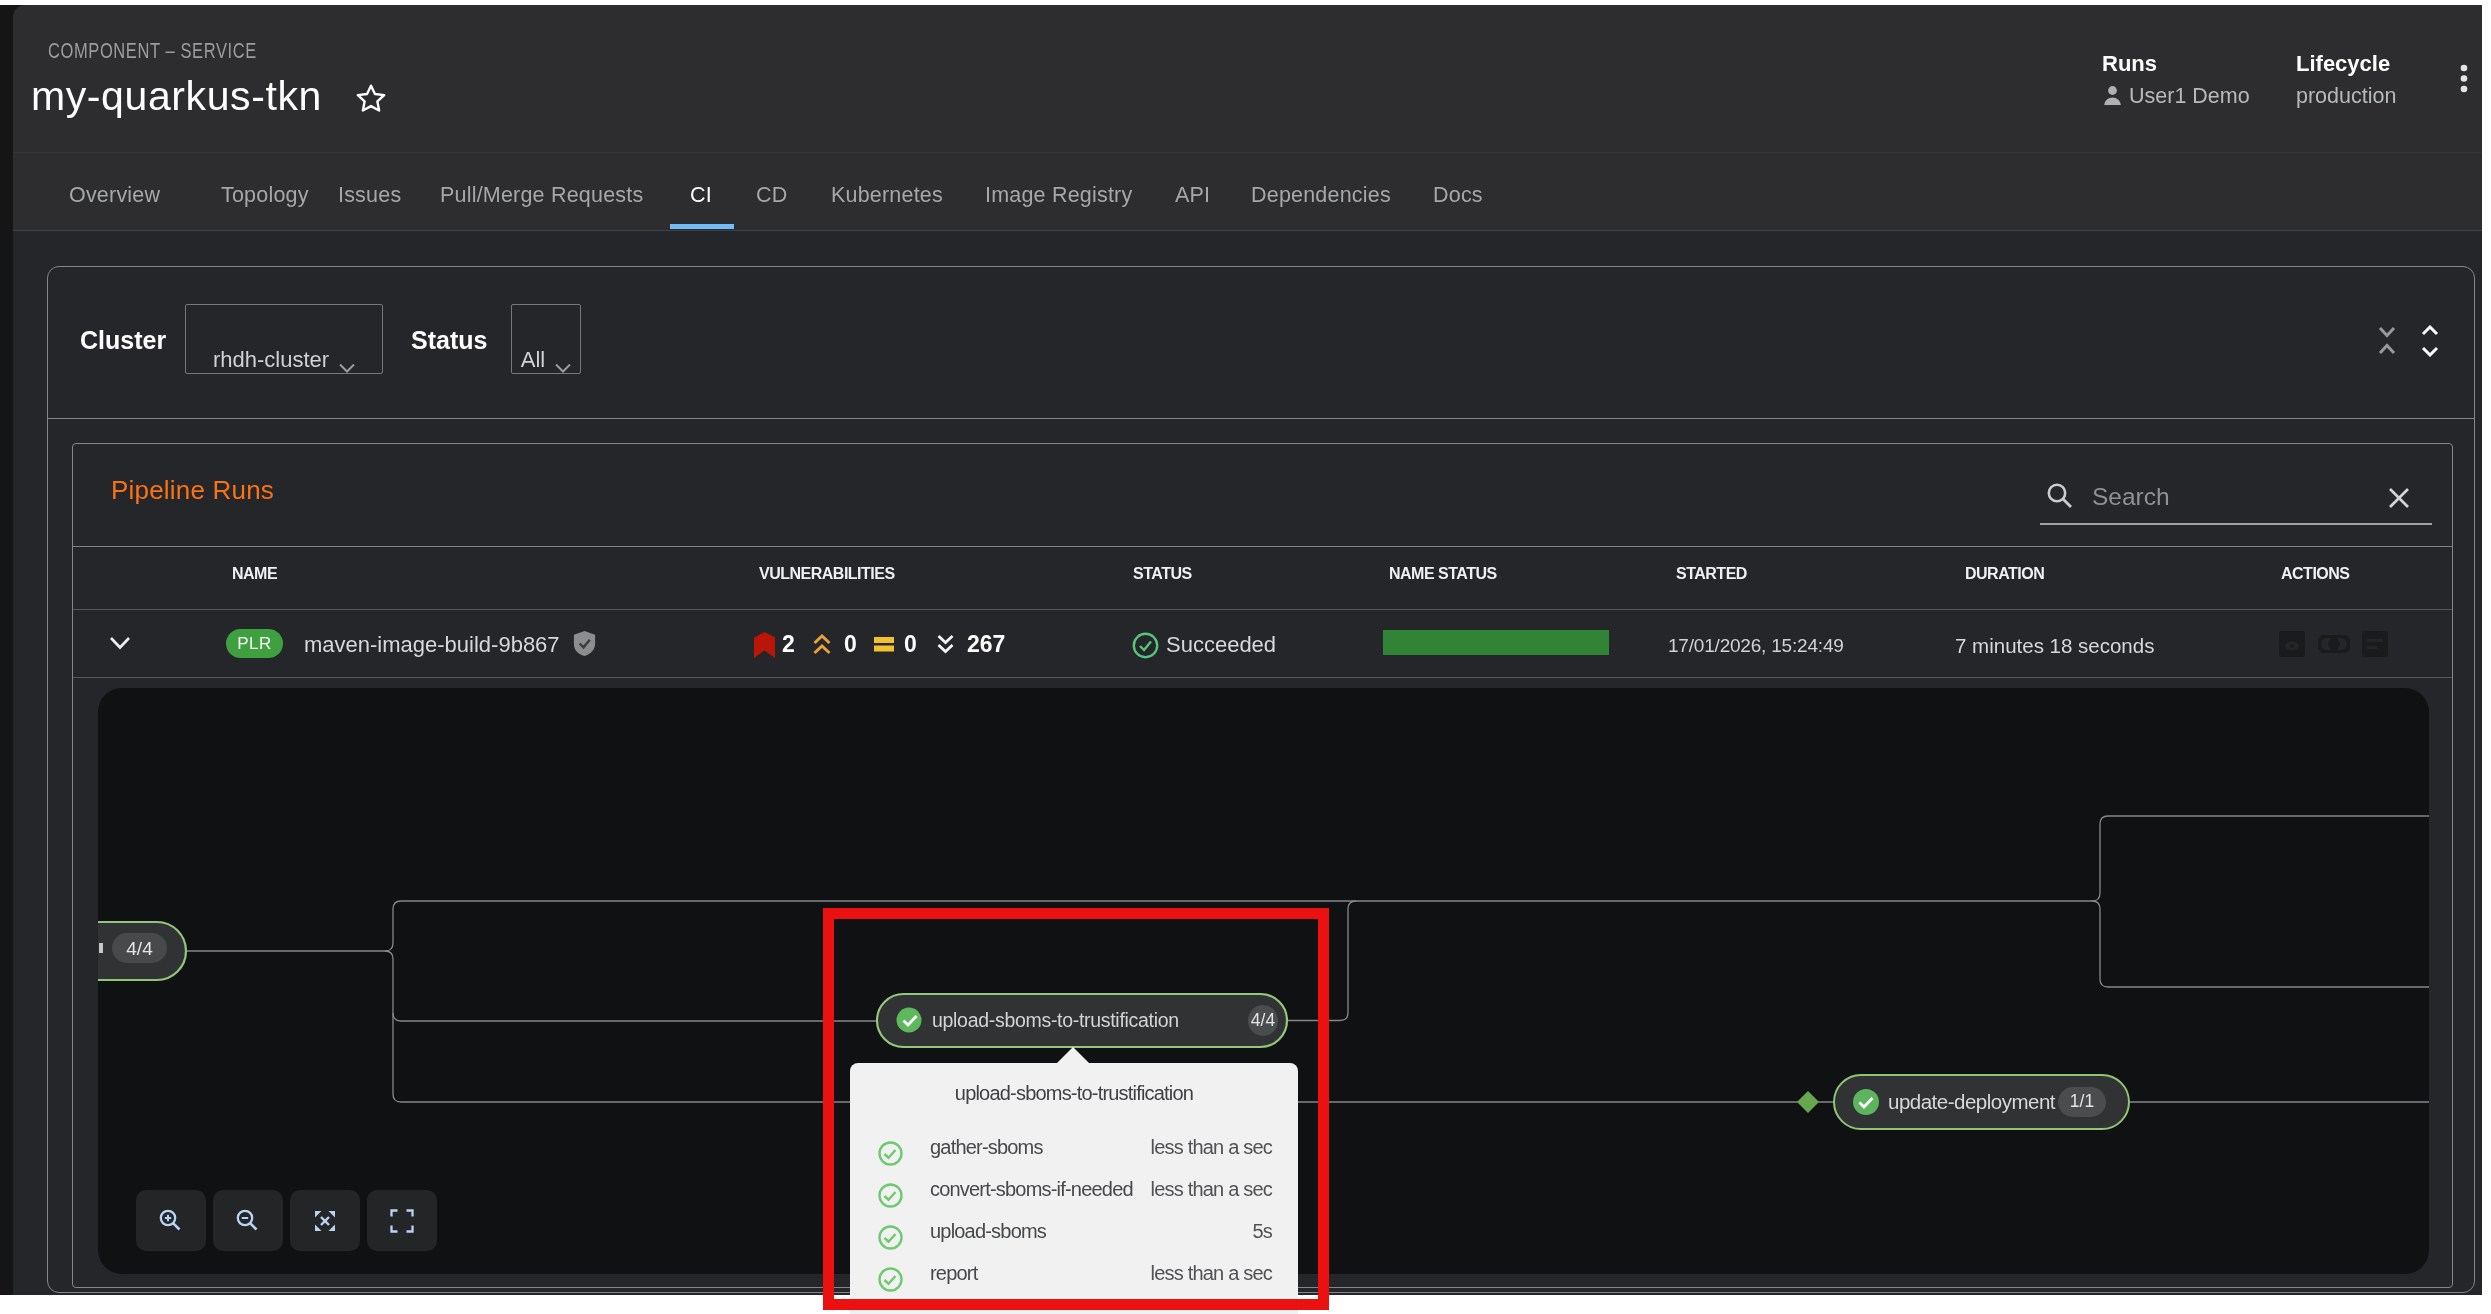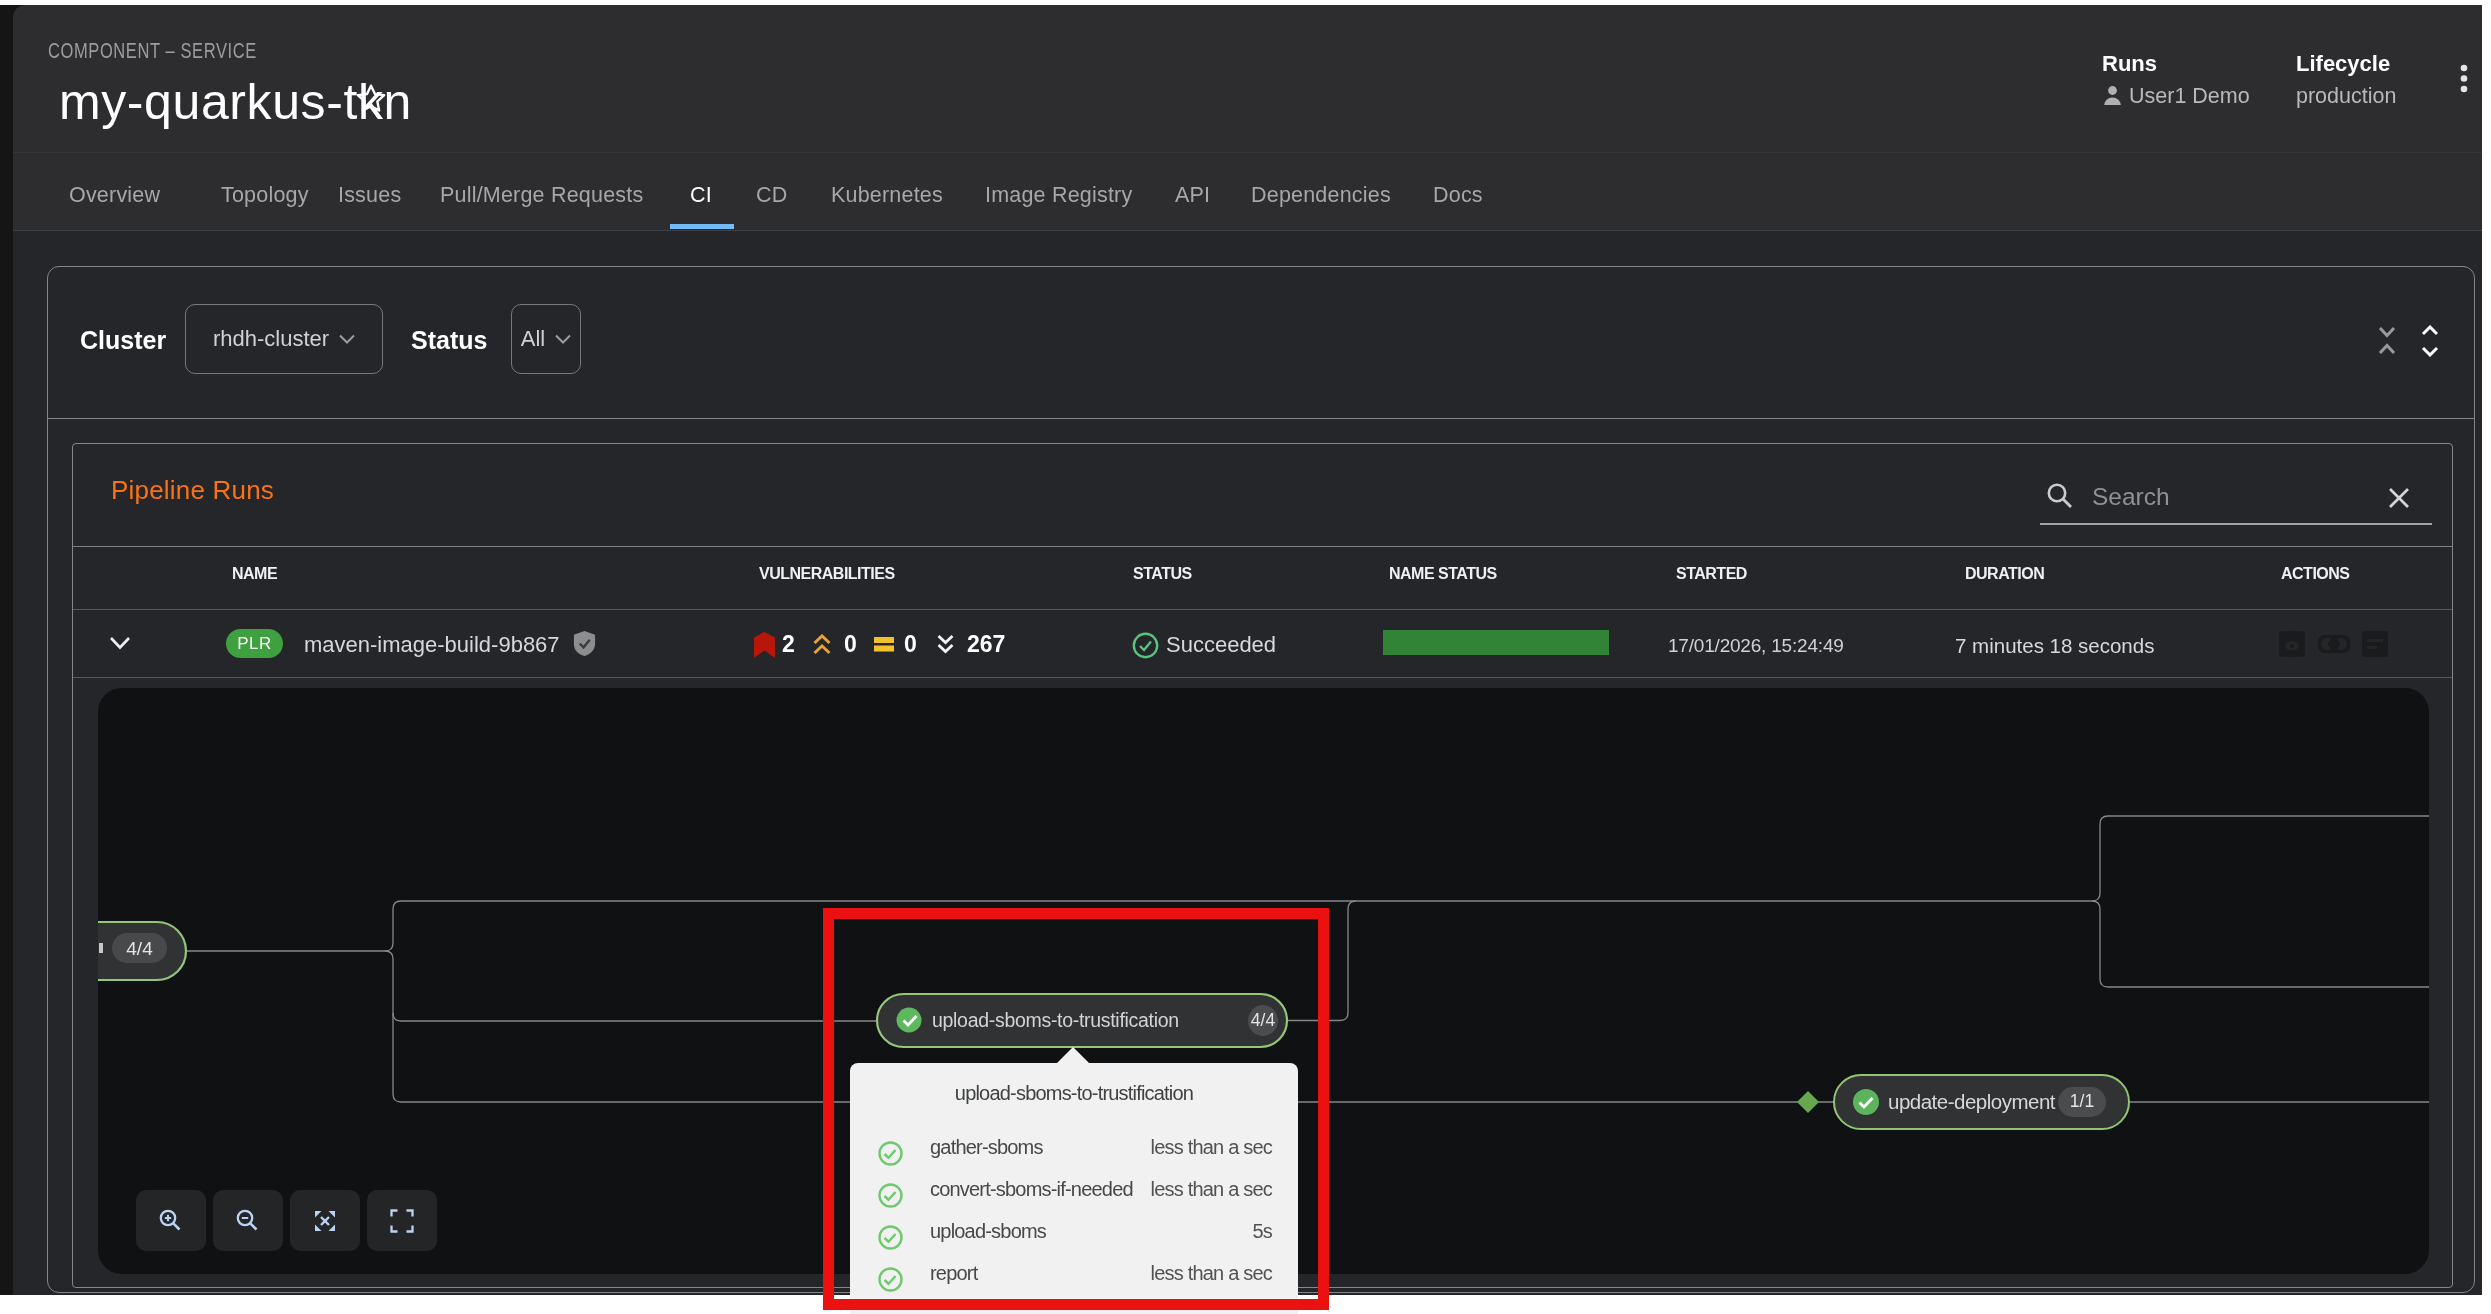--- a/index.html
+++ b/index.html
@@ -2,29 +2,29 @@
 <html><head><meta charset="utf-8"><style>
 *{margin:0;padding:0;box-sizing:border-box}
 html,body{width:2491px;height:1314px;background:#fff;font-family:"Liberation Sans",sans-serif;position:relative;overflow:hidden}
 .a{position:absolute}
 #strip{left:0;top:5px;width:28px;height:1290px;background:#151516}
 #app{left:13px;top:5px;width:2469px;height:1290px;background:#252629;border-radius:12px 0 0 0;overflow:hidden}
 #hdr{position:absolute;left:0;top:0;width:2469px;height:147px;background:#2d2d2f;border-radius:12px 0 0 0}
 #tabs{position:absolute;left:0;top:147px;width:2469px;height:79px;background:#2d2d2f;border-top:1px solid #353537;border-bottom:1px solid #404144}
 .tab{position:absolute;top:30px;font-size:21.5px;color:#a5a7a9;letter-spacing:.2px;white-space:nowrap}
 #eyebrow{left:35px;top:33px;font-size:22px;color:#9a9c9e;letter-spacing:.8px;transform:scaleX(0.75);transform-origin:left}
-#title{left:46px;top:68px;font-size:50px;letter-spacing:.6px;color:#fff;font-weight:500}
+#title{left:18px;top:68px;font-size:41px;letter-spacing:.6px;color:#fff;font-weight:500}
 #star{left:341px;top:77px}
 .hlbl{font-size:22px;font-weight:700;color:#fff}
 .hval{font-size:21.5px;color:#b7b9bb}
 #kebab{left:2447px;top:56px}
 #content{position:absolute;left:0;top:227px;width:2469px;height:1063px;background:#252629}
 #ocard{position:absolute;left:34px;top:34px;width:2428px;height:1027px;border:1px solid #84868a;border-radius:12px}
 .blbl{font-size:25px;font-weight:700;color:#fff}
-.dd{position:absolute;border:1px solid #77787b;border-radius:10px;display:flex;align-items:center;justify-content:center;gap:10px;font-size:22px;color:#cfd1d3}
+.dd{position:absolute;border:1px solid #77787b;border-radius:2px;display:flex;align-items:flex-end;justify-content:center;gap:10px;font-size:22px;color:#cfd1d3}
 #odiv{position:absolute;left:0;top:151px;width:2426px;height:1px;background:#84868a}
 #icard{position:absolute;left:24px;top:176px;width:2381px;height:845px;border:1px solid #84868a;border-radius:4px}
 #prt{left:38px;top:31px;font-size:26px;color:#f97316;letter-spacing:.2px}
 #sline{left:1967px;top:79px;width:392px;height:2px;background:#a0a2a4}
 #sph{left:2019px;top:39px;font-size:24.5px;color:#8f9193}
 #chdrline{left:0;top:102px;width:2379px;height:1px;background:#7e8084}
 .th{position:absolute;top:121px;font-size:16px;font-weight:700;color:#eef0f2;letter-spacing:-.5px}
 #rowline{left:0;top:165px;width:2379px;height:1px;background:#57595c}
 #rowbot{left:0;top:233px;width:2379px;height:1px;background:#57595c}
 .rtx{position:absolute;font-size:22px;color:#d6d8da;white-space:nowrap}

